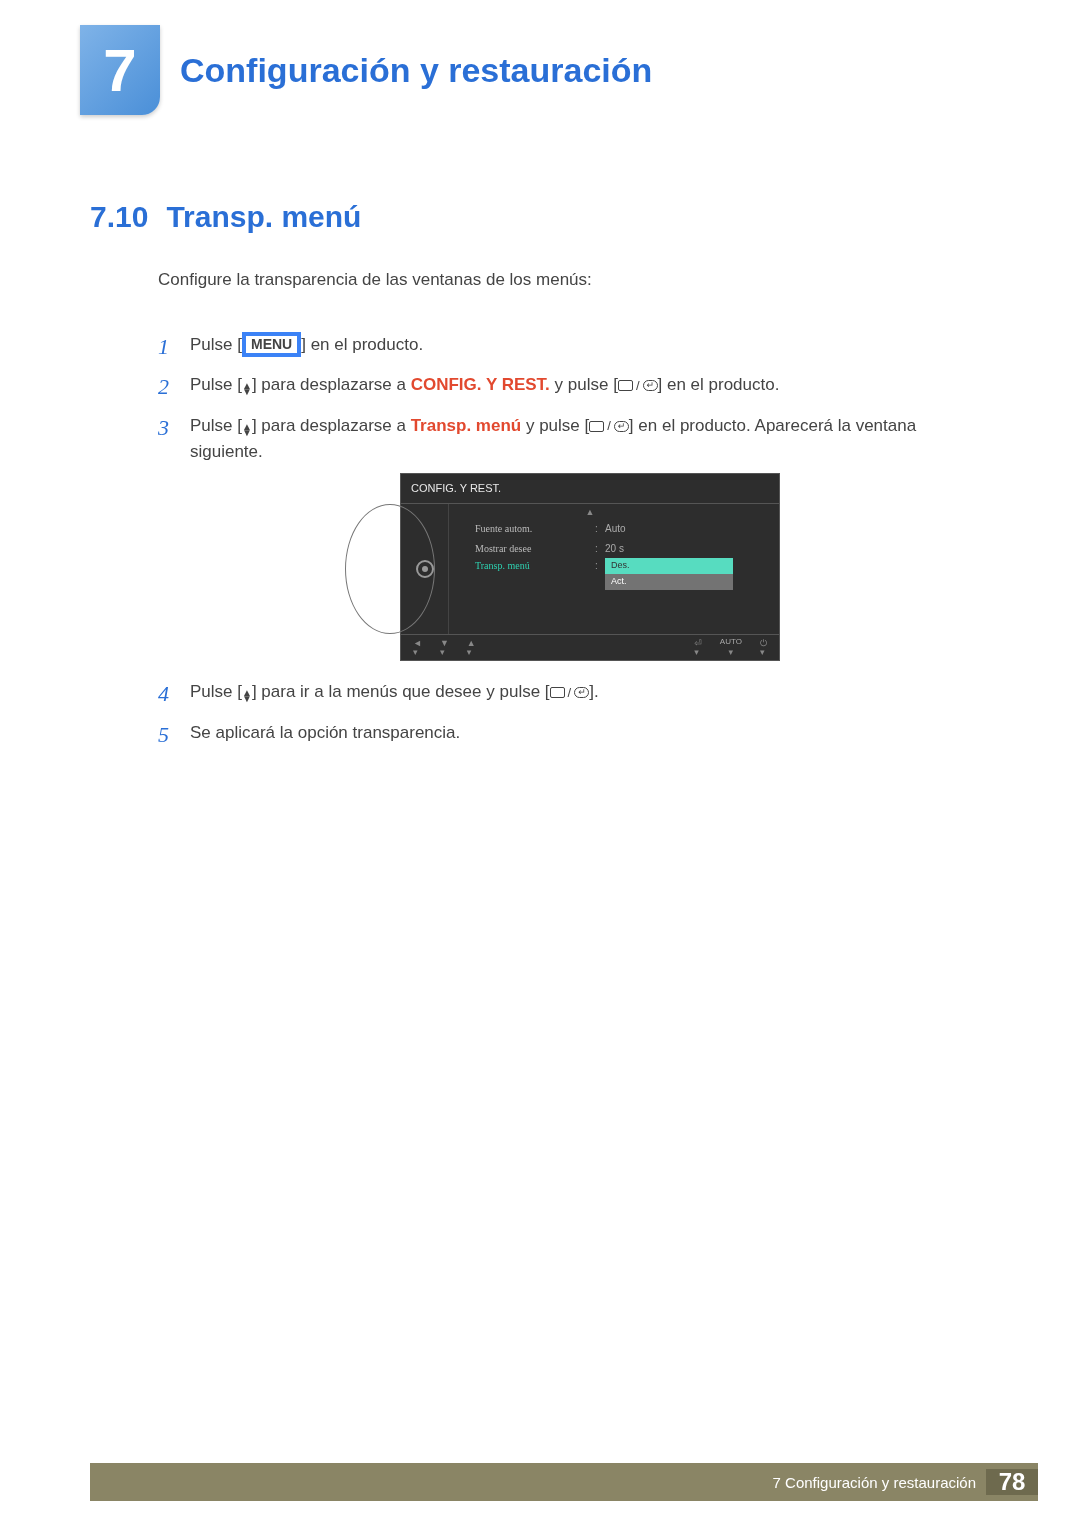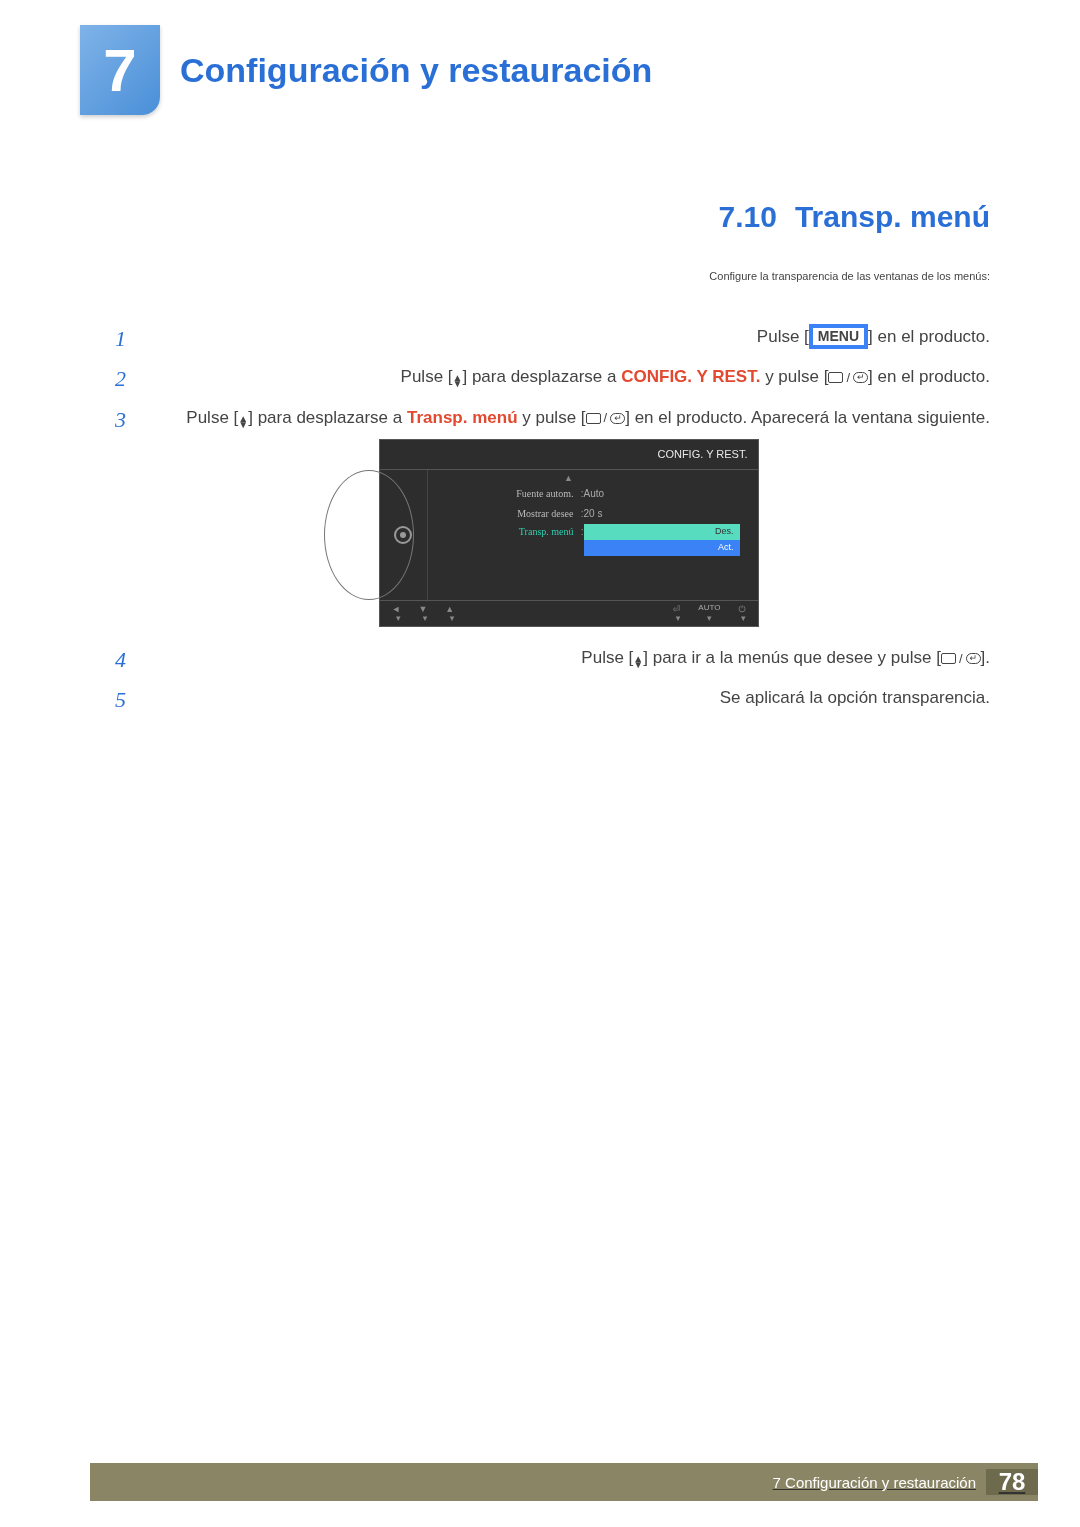--- a/index.html
+++ b/index.html
@@ -30,32 +30,31 @@
     font-weight: bold;
     box-shadow: 0 2px 4px rgba(0,0,0,0.2);
   }
   .chapter-title {
     font-size: 34px;
     font-weight: bold;
     color: #2a6fd6;
     margin-left: 20px;
   }
   .content {
-    padding: 80px 90px 0 47px;
-    text-align: right;
+    padding: 80px 90px 0 90px;
   }
   .section-title {
     font-size: 30px;
     font-weight: bold;
     color: #2a6fd6;
     margin-bottom: 36px;
   }
   .section-number { margin-right: 18px; }
   .intro {
-    font-size: 11px;
+    font-size: 17px;
     color: #444;
     margin: 0 0 42px 68px;
   }
   .subsection-title {
     font-size: 21px;
     font-weight: bold;
     color: #2a6fd6;
     margin: 0 0 28px 68px;
   }
   .subsection-number { margin-right: 14px; }
@@ -199,24 +198,24 @@
     height: 20px;
   }
   .osd-label { width: 120px; color: #bbb; font-family: Liberation Serif, serif; }
   .osd-label.active { color: #2ed0b0; }
   .osd-colon { width: 10px; color: #999; }
   .osd-value { color: #aaa; }
   .osd-dropdown {
     background: #57dcc0;
     color: #333;
     padding: 1px 6px;
-    width: 156px;
+    width: 128px;
     font-size: 9px;
   }
-  .osd-dropdown.sel { background: #3b82f6; color: #fff; }
+  .osd-dropdown.sel { background: #737373; color: #fff; }
   .osd-dropdown-wrap { display:flex; flex-direction:column; margin-left:0; }
   .osd-footer {
     border-top: 1px solid #555;
     height: 26px;
     display: flex;
     align-items: center;
     justify-content: flex-end;
     gap: 18px;
     padding: 0 12px;
     color: #888;
@@ -229,21 +228,20 @@
   .page-footer {
     position: absolute;
     bottom: 26px;
     left: 90px;
     right: 42px;
     height: 38px;
     background: #8a8565;
     display: flex;
     align-items: center;
     justify-content: flex-end;
-    text-decoration: underline;
   }
   .footer-text {
     color: #fff;
     font-size: 15px;
     margin-right: 10px;
   }
   .footer-page {
     background: #6e6a4e;
     color: #fff;
     font-size: 24px;

